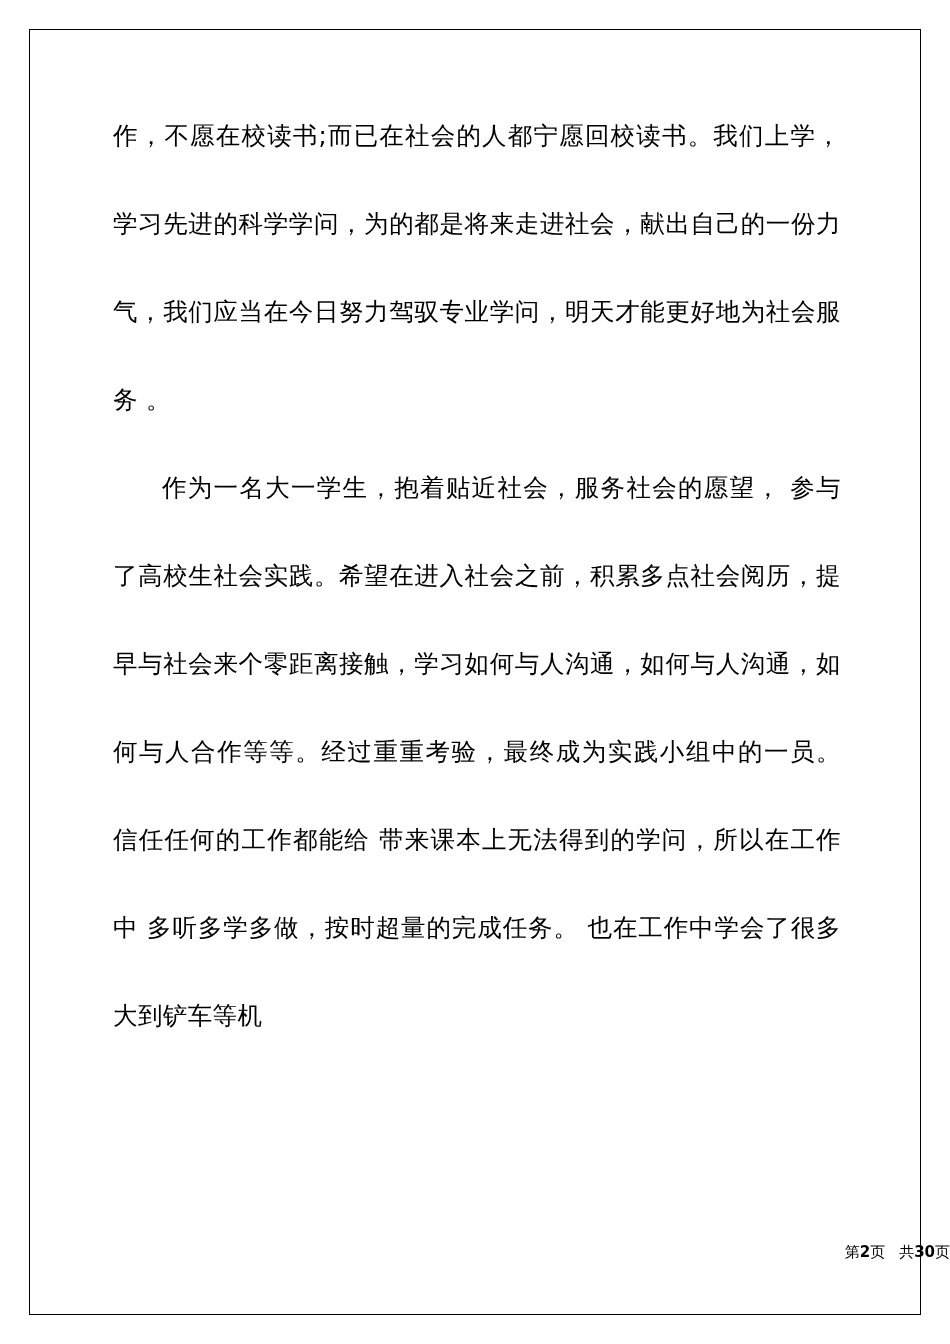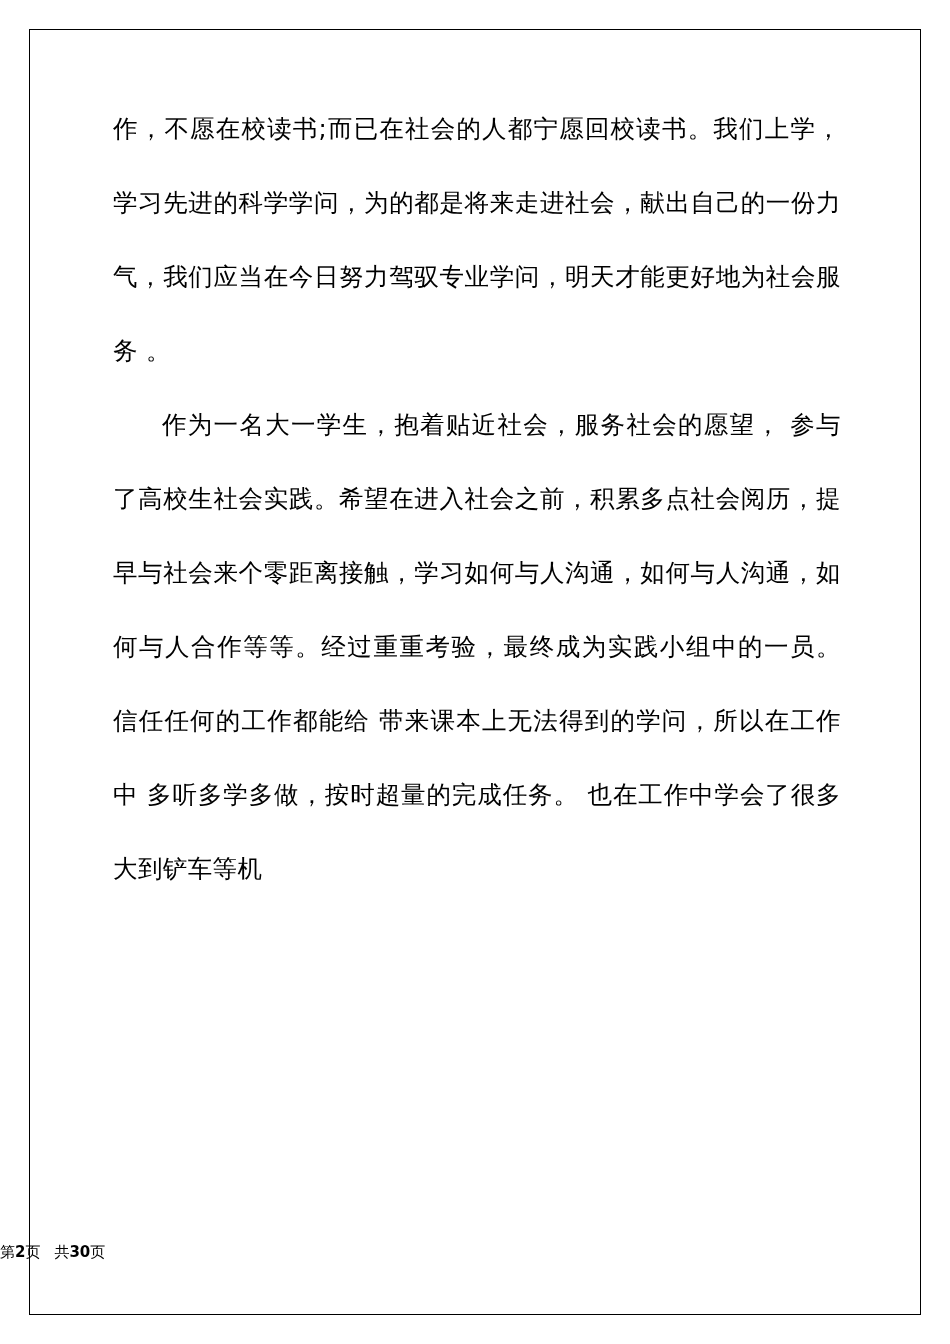--- a/index.html
+++ b/index.html
@@ -27,37 +27,37 @@
     pointer-events: none;
   }
   .content {
     position: absolute;
     left: 113px;
     top: 92px;
     width: 728px;
   }
   .para {
     font-size: 24.5px;
-    line-height: 74px;
+    line-height: 88px;
     color: #000000;
     letter-spacing: 0.4px;
     white-space: pre-wrap;
     text-align: justify;
     text-justify: inter-ideograph;
     margin: 0;
   }
   .para.indent {
     text-indent: 49px;
   }
   .footer {
     position: absolute;
     left: 0;
     top: 1243px;
     width: 950px;
-    text-align: left;
+    text-align: right;
     font-size: 15px;
     color: #000000;
     font-family: "DejaVu Sans", "Liberation Sans", sans-serif;
   }
   .footer .num {
     font-weight: bold;
   }
   .footer span {
     display: inline-block;
   }

